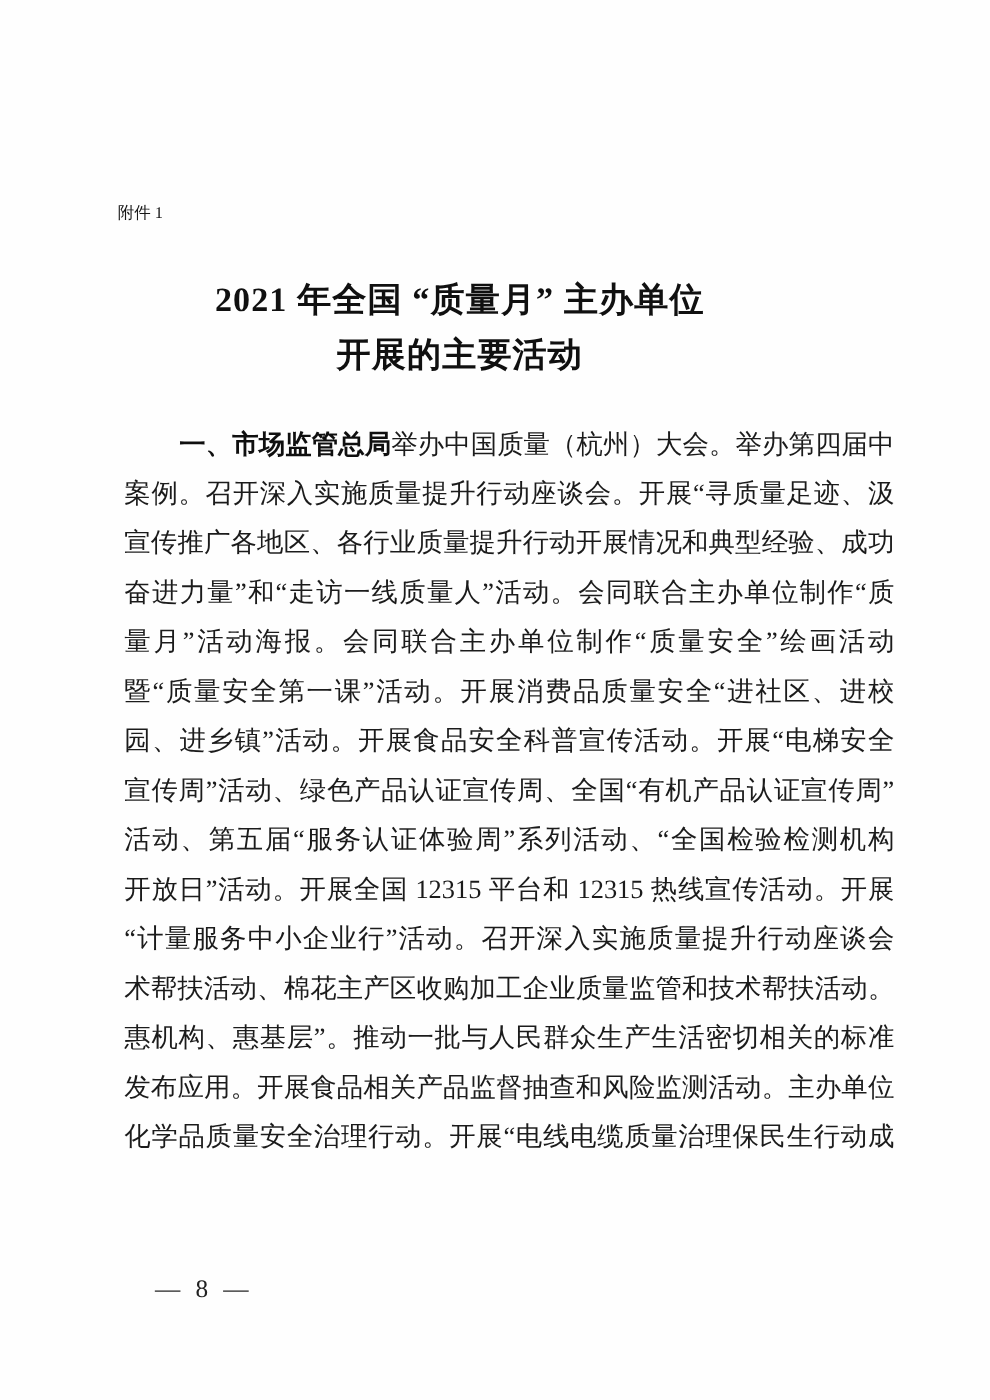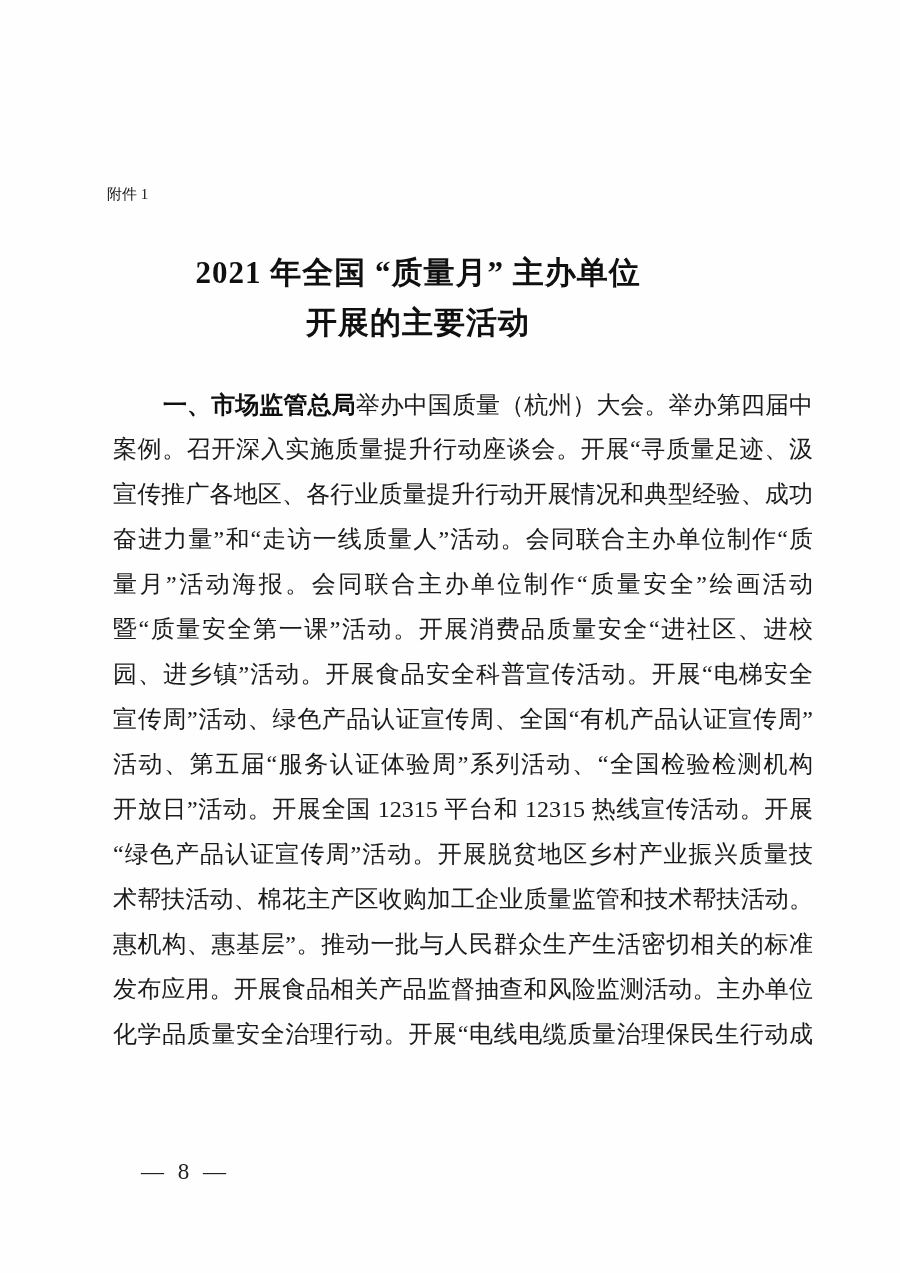--- a/index.html
+++ b/index.html
@@ -85,21 +85,21 @@
     <div class="line first"><span class="lead">一、市场监管总局</span><span>举办中国质量（杭州）大会。举办第四届中</span></div>
     <div class="line">案例。召开深入实施质量提升行动座谈会。开展“寻质量足迹、汲</div>
     <div class="line">宣传推广各地区、各行业质量提升行动开展情况和典型经验、成功</div>
     <div class="line">奋进力量”和“走访一线质量人”活动。会同联合主办单位制作“质</div>
     <div class="line">量月”活动海报。会同联合主办单位制作“质量安全”绘画活动</div>
     <div class="line">暨“质量安全第一课”活动。开展消费品质量安全“进社区、进校</div>
     <div class="line">园、进乡镇”活动。开展食品安全科普宣传活动。开展“电梯安全</div>
     <div class="line">宣传周”活动、绿色产品认证宣传周、全国“有机产品认证宣传周”</div>
     <div class="line">活动、第五届“服务认证体验周”系列活动、“全国检验检测机构</div>
     <div class="line">开放日”活动。开展全国 12315 平台和 12315 热线宣传活动。开展</div>
-    <div class="line">“绿色产品认证宣传周”活动。开展脱贫地区乡村产业振兴质量技</div>
+    <div class="line">“计量服务中小企业行”活动。召开深入实施质量提升行动座谈会</div>
     <div class="line">术帮扶活动、棉花主产区收购加工企业质量监管和技术帮扶活动。</div>
     <div class="line">惠机构、惠基层”。推动一批与人民群众生产生活密切相关的标准</div>
     <div class="line">发布应用。开展食品相关产品监督抽查和风险监测活动。主办单位</div>
     <div class="line">化学品质量安全治理行动。开展“电线电缆质量治理保民生行动成</div>
   </div>
 
   <div class="footer">— 8 —</div>
 
 </div>
 

